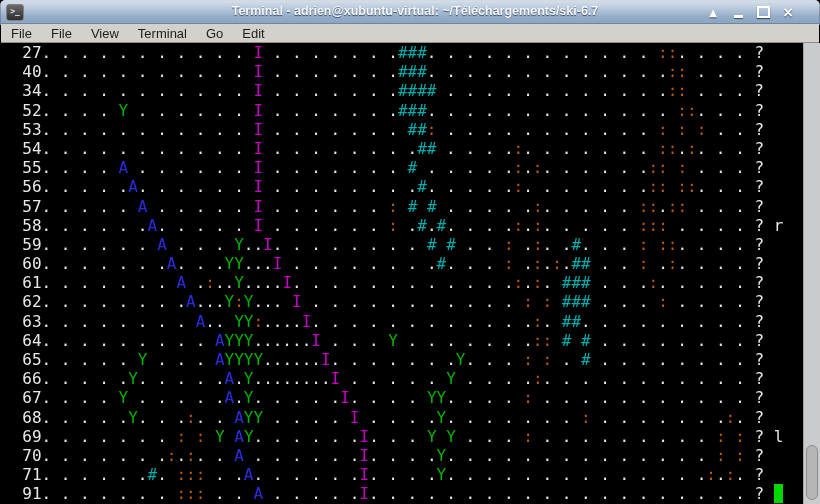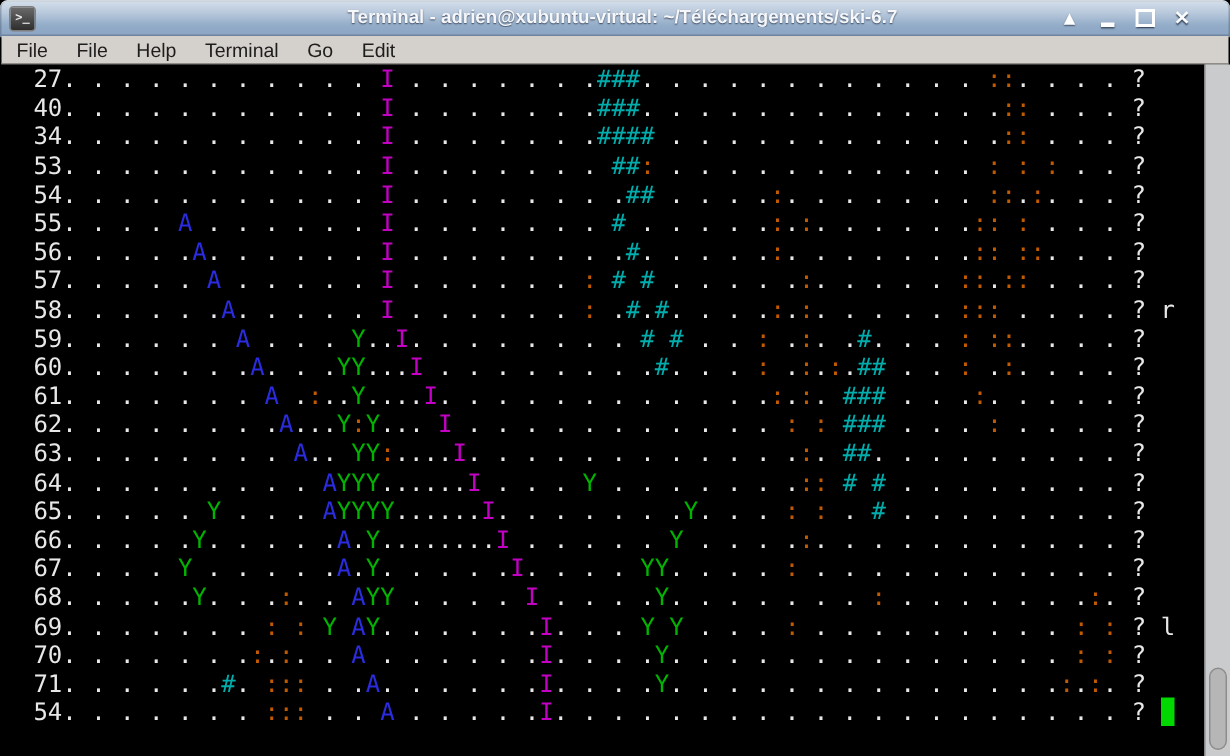--- a/index.html
+++ b/index.html
@@ -59,51 +59,52 @@
         </div>
       <div class="wbtn">
           <span class="x">×</span>
         </div>
     </div>
   </div>
 
   <div class="menubar">
       <span class="mitem">File</span>
       <span class="mitem">File</span>
-      <span class="mitem">Help</span>
+      <span class="mitem">View</span>
       <span class="mitem">Terminal</span>
       <span class="mitem">Go</span>
       <span class="mitem">Edit</span>
     </div>
 
   <div class="terminal">
     <div class="screen">
         <div class="trow"><span>  27. . . . . . . . . . . </span><span style="color: rgb(196, 0, 196);">I</span><span> . . . . . . .</span><span style="color: rgb(0, 173, 173);">###</span><span>. . . . . . . . . . . . </span><span style="color: rgb(194, 90, 0);">::</span><span>. . . . ?  </span></div>
         <div class="trow"><span>  40. . . . . . . . . . . </span><span style="color: rgb(196, 0, 196);">I</span><span> . . . . . . .</span><span style="color: rgb(0, 173, 173);">###</span><span>. . . . . . . . . . . . .</span><span style="color: rgb(194, 90, 0);">::</span><span> . . . ?  </span></div>
         <div class="trow"><span>  34. . . . . . . . . . . </span><span style="color: rgb(196, 0, 196);">I</span><span> . . . . . . .</span><span style="color: rgb(0, 173, 173);">####</span><span> . . . . . . . . . . . .</span><span style="color: rgb(194, 90, 0);">::</span><span> . . . ?  </span></div>
+        <div class="trow"><span>  52. . . . </span><span style="color: rgb(0, 180, 0);">Y</span><span> . . . . . . </span><span style="color: rgb(196, 0, 196);">I</span><span> . . . . . . .</span><span style="color: rgb(0, 173, 173);">###</span><span>. . . . . . . . . . . . . </span><span style="color: rgb(194, 90, 0);">::</span><span>. . . ?  </span></div>
         <div class="trow"><span>  53. . . . . . . . . . . </span><span style="color: rgb(196, 0, 196);">I</span><span> . . . . . . . </span><span style="color: rgb(0, 173, 173);">##</span><span style="color: rgb(194, 90, 0);">:</span><span> . . . . . . . . . . . </span><span style="color: rgb(194, 90, 0);">:</span><span> </span><span style="color: rgb(194, 90, 0);">:</span><span> </span><span style="color: rgb(194, 90, 0);">:</span><span> . . ?  </span></div>
         <div class="trow"><span>  54. . . . . . . . . . . </span><span style="color: rgb(196, 0, 196);">I</span><span> . . . . . . . .</span><span style="color: rgb(0, 173, 173);">##</span><span> . . . .</span><span style="color: rgb(194, 90, 0);">:</span><span>. . . . . . . </span><span style="color: rgb(194, 90, 0);">::</span><span>.</span><span style="color: rgb(194, 90, 0);">:</span><span>. . . ?  </span></div>
         <div class="trow"><span>  55. . . . </span><span style="color: rgb(43, 43, 224);">A</span><span> . . . . . . </span><span style="color: rgb(196, 0, 196);">I</span><span> . . . . . . . </span><span style="color: rgb(0, 173, 173);">#</span><span> . . . . .</span><span style="color: rgb(194, 90, 0);">:</span><span>.</span><span style="color: rgb(194, 90, 0);">:</span><span>. . . . . .</span><span style="color: rgb(194, 90, 0);">::</span><span> </span><span style="color: rgb(194, 90, 0);">:</span><span> . . . ?  </span></div>
         <div class="trow"><span>  56. . . . .</span><span style="color: rgb(43, 43, 224);">A</span><span>. . . . . . </span><span style="color: rgb(196, 0, 196);">I</span><span> . . . . . . . .</span><span style="color: rgb(0, 173, 173);">#</span><span>. . . . .</span><span style="color: rgb(194, 90, 0);">:</span><span>. . . . . . .</span><span style="color: rgb(194, 90, 0);">::</span><span> </span><span style="color: rgb(194, 90, 0);">::</span><span>. . . ?  </span></div>
         <div class="trow"><span>  57. . . . . </span><span style="color: rgb(43, 43, 224);">A</span><span> . . . . . </span><span style="color: rgb(196, 0, 196);">I</span><span> . . . . . . </span><span style="color: rgb(194, 90, 0);">:</span><span> </span><span style="color: rgb(0, 173, 173);">#</span><span> </span><span style="color: rgb(0, 173, 173);">#</span><span> . . . . .</span><span style="color: rgb(194, 90, 0);">:</span><span>. . . . . </span><span style="color: rgb(194, 90, 0);">::</span><span>.</span><span style="color: rgb(194, 90, 0);">::</span><span> . . . ?  </span></div>
         <div class="trow"><span>  58. . . . . .</span><span style="color: rgb(43, 43, 224);">A</span><span>. . . . . </span><span style="color: rgb(196, 0, 196);">I</span><span> . . . . . . </span><span style="color: rgb(194, 90, 0);">:</span><span> .</span><span style="color: rgb(0, 173, 173);">#</span><span>.</span><span style="color: rgb(0, 173, 173);">#</span><span>. . . .</span><span style="color: rgb(194, 90, 0);">:</span><span>.</span><span style="color: rgb(194, 90, 0);">:</span><span>. . . . . </span><span style="color: rgb(194, 90, 0);">:::</span><span> . . . . ? r</span></div>
         <div class="trow"><span>  59. . . . . . </span><span style="color: rgb(43, 43, 224);">A</span><span> . . . </span><span style="color: rgb(0, 180, 0);">Y</span><span>..</span><span style="color: rgb(196, 0, 196);">I</span><span>. . . . . . . . </span><span style="color: rgb(0, 173, 173);">#</span><span> </span><span style="color: rgb(0, 173, 173);">#</span><span> . . </span><span style="color: rgb(194, 90, 0);">:</span><span> .</span><span style="color: rgb(194, 90, 0);">:</span><span>. .</span><span style="color: rgb(0, 173, 173);">#</span><span>. . . </span><span style="color: rgb(194, 90, 0);">:</span><span> </span><span style="color: rgb(194, 90, 0);">::</span><span>. . . . ?  </span></div>
         <div class="trow"><span>  60. . . . . . .</span><span style="color: rgb(43, 43, 224);">A</span><span>. . .</span><span style="color: rgb(0, 180, 0);">YY</span><span>...</span><span style="color: rgb(196, 0, 196);">I</span><span> . . . . . . . .</span><span style="color: rgb(0, 173, 173);">#</span><span>. . . </span><span style="color: rgb(194, 90, 0);">:</span><span> .</span><span style="color: rgb(194, 90, 0);">:</span><span>.</span><span style="color: rgb(194, 90, 0);">:</span><span>.</span><span style="color: rgb(0, 173, 173);">##</span><span> . . </span><span style="color: rgb(194, 90, 0);">:</span><span> .</span><span style="color: rgb(194, 90, 0);">:</span><span>. . . . ?  </span></div>
         <div class="trow"><span>  61. . . . . . . </span><span style="color: rgb(43, 43, 224);">A</span><span> .</span><span style="color: rgb(194, 90, 0);">:</span><span>..</span><span style="color: rgb(0, 180, 0);">Y</span><span>....</span><span style="color: rgb(196, 0, 196);">I</span><span>. . . . . . . . . . . .</span><span style="color: rgb(194, 90, 0);">:</span><span>.</span><span style="color: rgb(194, 90, 0);">:</span><span>. </span><span style="color: rgb(0, 173, 173);">###</span><span> . . .</span><span style="color: rgb(194, 90, 0);">:</span><span>. . . . . ?  </span></div>
         <div class="trow"><span>  62. . . . . . . .</span><span style="color: rgb(43, 43, 224);">A</span><span>...</span><span style="color: rgb(0, 180, 0);">Y</span><span style="color: rgb(194, 90, 0);">:</span><span style="color: rgb(0, 180, 0);">Y</span><span>... </span><span style="color: rgb(196, 0, 196);">I</span><span> . . . . . . . . . . . </span><span style="color: rgb(194, 90, 0);">:</span><span> </span><span style="color: rgb(194, 90, 0);">:</span><span> </span><span style="color: rgb(0, 173, 173);">###</span><span> . . . </span><span style="color: rgb(194, 90, 0);">:</span><span> . . . . ?  </span></div>
         <div class="trow"><span>  63. . . . . . . . </span><span style="color: rgb(43, 43, 224);">A</span><span>.. </span><span style="color: rgb(0, 180, 0);">YY</span><span style="color: rgb(194, 90, 0);">:</span><span>....</span><span style="color: rgb(196, 0, 196);">I</span><span>. . . . . . . . . . . .</span><span style="color: rgb(194, 90, 0);">:</span><span>. </span><span style="color: rgb(0, 173, 173);">##</span><span>. . . . . . . . . ?  </span></div>
         <div class="trow"><span>  64. . . . . . . . . </span><span style="color: rgb(43, 43, 224);">A</span><span style="color: rgb(0, 180, 0);">YYY</span><span>......</span><span style="color: rgb(196, 0, 196);">I</span><span> . . . </span><span style="color: rgb(0, 180, 0);">Y</span><span> . . . . . . .</span><span style="color: rgb(194, 90, 0);">::</span><span> </span><span style="color: rgb(0, 173, 173);">#</span><span> </span><span style="color: rgb(0, 173, 173);">#</span><span> . . . . . . . . ?  </span></div>
         <div class="trow"><span>  65. . . . . </span><span style="color: rgb(0, 180, 0);">Y</span><span> . . . </span><span style="color: rgb(43, 43, 224);">A</span><span style="color: rgb(0, 180, 0);">YYYY</span><span>......</span><span style="color: rgb(196, 0, 196);">I</span><span>. . . . . . .</span><span style="color: rgb(0, 180, 0);">Y</span><span>. . . </span><span style="color: rgb(194, 90, 0);">:</span><span> </span><span style="color: rgb(194, 90, 0);">:</span><span> . </span><span style="color: rgb(0, 173, 173);">#</span><span> . . . . . . . . ?  </span></div>
         <div class="trow"><span>  66. . . . .</span><span style="color: rgb(0, 180, 0);">Y</span><span>. . . . .</span><span style="color: rgb(43, 43, 224);">A</span><span>.</span><span style="color: rgb(0, 180, 0);">Y</span><span>........</span><span style="color: rgb(196, 0, 196);">I</span><span> . . . . . </span><span style="color: rgb(0, 180, 0);">Y</span><span> . . . .</span><span style="color: rgb(194, 90, 0);">:</span><span>. . . . . . . . . . . ?  </span></div>
         <div class="trow"><span>  67. . . . </span><span style="color: rgb(0, 180, 0);">Y</span><span> . . . . .</span><span style="color: rgb(43, 43, 224);">A</span><span>.</span><span style="color: rgb(0, 180, 0);">Y</span><span>. . . . .</span><span style="color: rgb(196, 0, 196);">I</span><span>. . . . </span><span style="color: rgb(0, 180, 0);">YY</span><span>. . . . </span><span style="color: rgb(194, 90, 0);">:</span><span> . . . . . . . . . . . ?  </span></div>
         <div class="trow"><span>  68. . . . .</span><span style="color: rgb(0, 180, 0);">Y</span><span>. . .</span><span style="color: rgb(194, 90, 0);">:</span><span>. . </span><span style="color: rgb(43, 43, 224);">A</span><span style="color: rgb(0, 180, 0);">YY</span><span> . . . . </span><span style="color: rgb(196, 0, 196);">I</span><span> . . . .</span><span style="color: rgb(0, 180, 0);">Y</span><span>. . . . . . . </span><span style="color: rgb(194, 90, 0);">:</span><span> . . . . . . .</span><span style="color: rgb(194, 90, 0);">:</span><span>. ?  </span></div>
         <div class="trow"><span>  69. . . . . . . </span><span style="color: rgb(194, 90, 0);">:</span><span> </span><span style="color: rgb(194, 90, 0);">:</span><span> </span><span style="color: rgb(0, 180, 0);">Y</span><span> </span><span style="color: rgb(43, 43, 224);">A</span><span style="color: rgb(0, 180, 0);">Y</span><span>. . . . . .</span><span style="color: rgb(196, 0, 196);">I</span><span>. . . </span><span style="color: rgb(0, 180, 0);">Y</span><span> </span><span style="color: rgb(0, 180, 0);">Y</span><span> . . . </span><span style="color: rgb(194, 90, 0);">:</span><span> . . . . . . . . . </span><span style="color: rgb(194, 90, 0);">:</span><span> </span><span style="color: rgb(194, 90, 0);">:</span><span> ? l</span></div>
         <div class="trow"><span>  70. . . . . . .</span><span style="color: rgb(194, 90, 0);">:</span><span>.</span><span style="color: rgb(194, 90, 0);">:</span><span>. . </span><span style="color: rgb(43, 43, 224);">A</span><span> . . . . . .</span><span style="color: rgb(196, 0, 196);">I</span><span>. . . .</span><span style="color: rgb(0, 180, 0);">Y</span><span>. . . . . . . . . . . . . . </span><span style="color: rgb(194, 90, 0);">:</span><span> </span><span style="color: rgb(194, 90, 0);">:</span><span> ?  </span></div>
         <div class="trow"><span>  71. . . . . .</span><span style="color: rgb(0, 173, 173);">#</span><span>. </span><span style="color: rgb(194, 90, 0);">:::</span><span> . .</span><span style="color: rgb(43, 43, 224);">A</span><span>. . . . . .</span><span style="color: rgb(196, 0, 196);">I</span><span>. . . .</span><span style="color: rgb(0, 180, 0);">Y</span><span>. . . . . . . . . . . . . .</span><span style="color: rgb(194, 90, 0);">:</span><span>.</span><span style="color: rgb(194, 90, 0);">:</span><span>. ?  </span></div>
-        <div class="trow"><span>  54. . . . . . . </span><span style="color: rgb(194, 90, 0);">:::</span><span> . . </span><span style="color: rgb(43, 43, 224);">A</span><span> . . . . .</span><span style="color: rgb(196, 0, 196);">I</span><span>. . . . . . . . . . . . . . . . . . . . ? </span><span class="cur" style="background: rgb(0, 216, 0);"> </span></div>
+        <div class="trow"><span>  91. . . . . . . </span><span style="color: rgb(194, 90, 0);">:::</span><span> . . </span><span style="color: rgb(43, 43, 224);">A</span><span> . . . . .</span><span style="color: rgb(196, 0, 196);">I</span><span>. . . . . . . . . . . . . . . . . . . . ? </span><span class="cur" style="background: rgb(0, 216, 0);"> </span></div>
       </div>
   </div>
 
   <div class="scrollbar">
     <div class="thumb"></div>
   </div>
 
 </div>
 
 </body></html>

